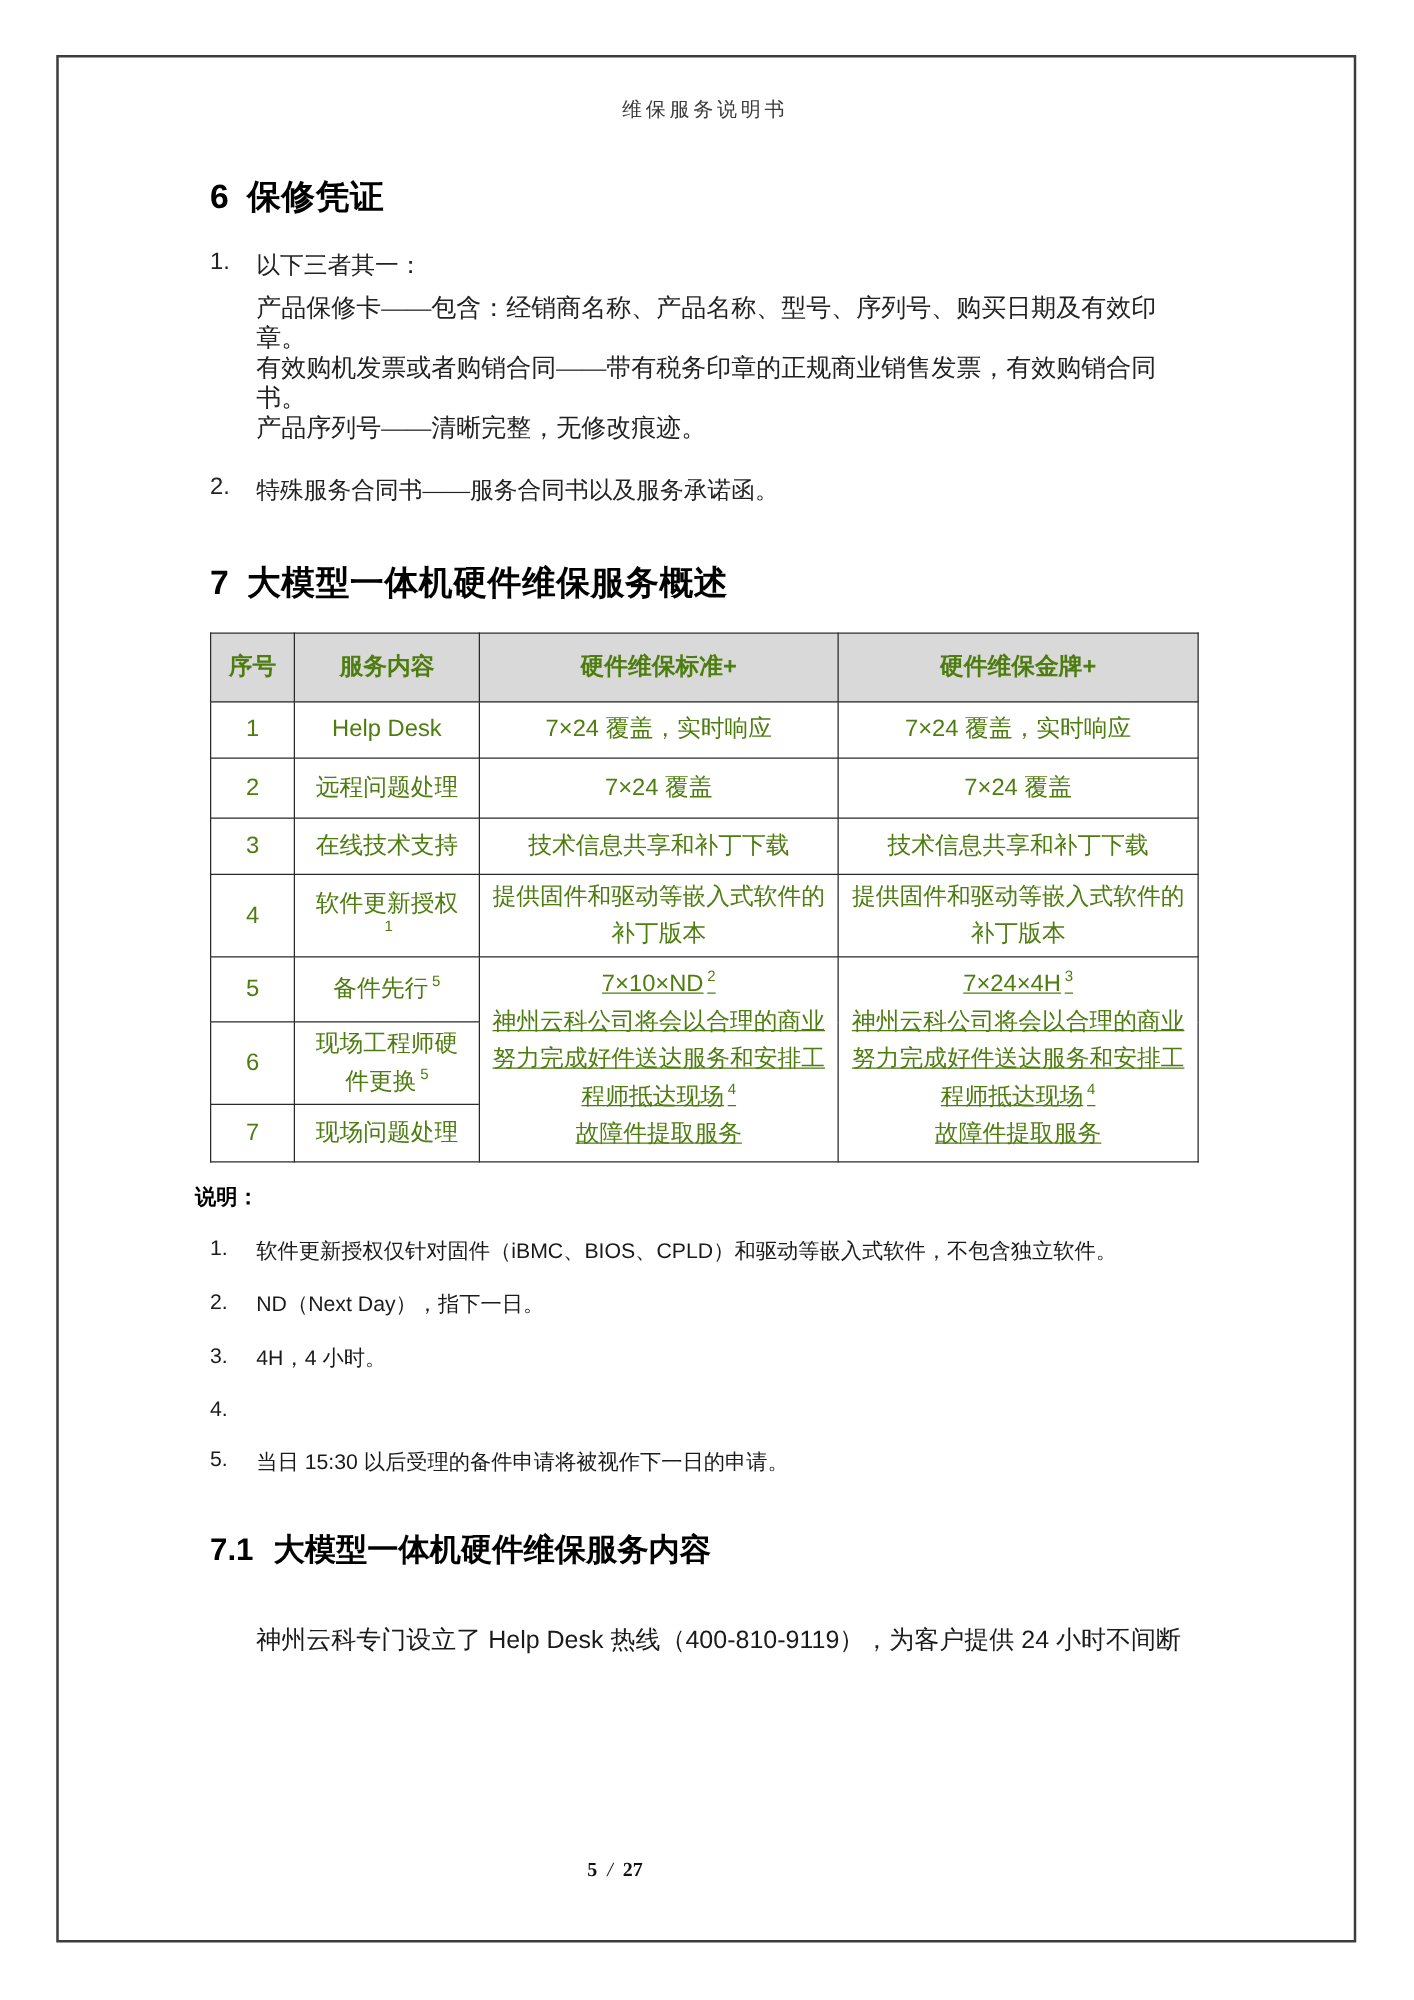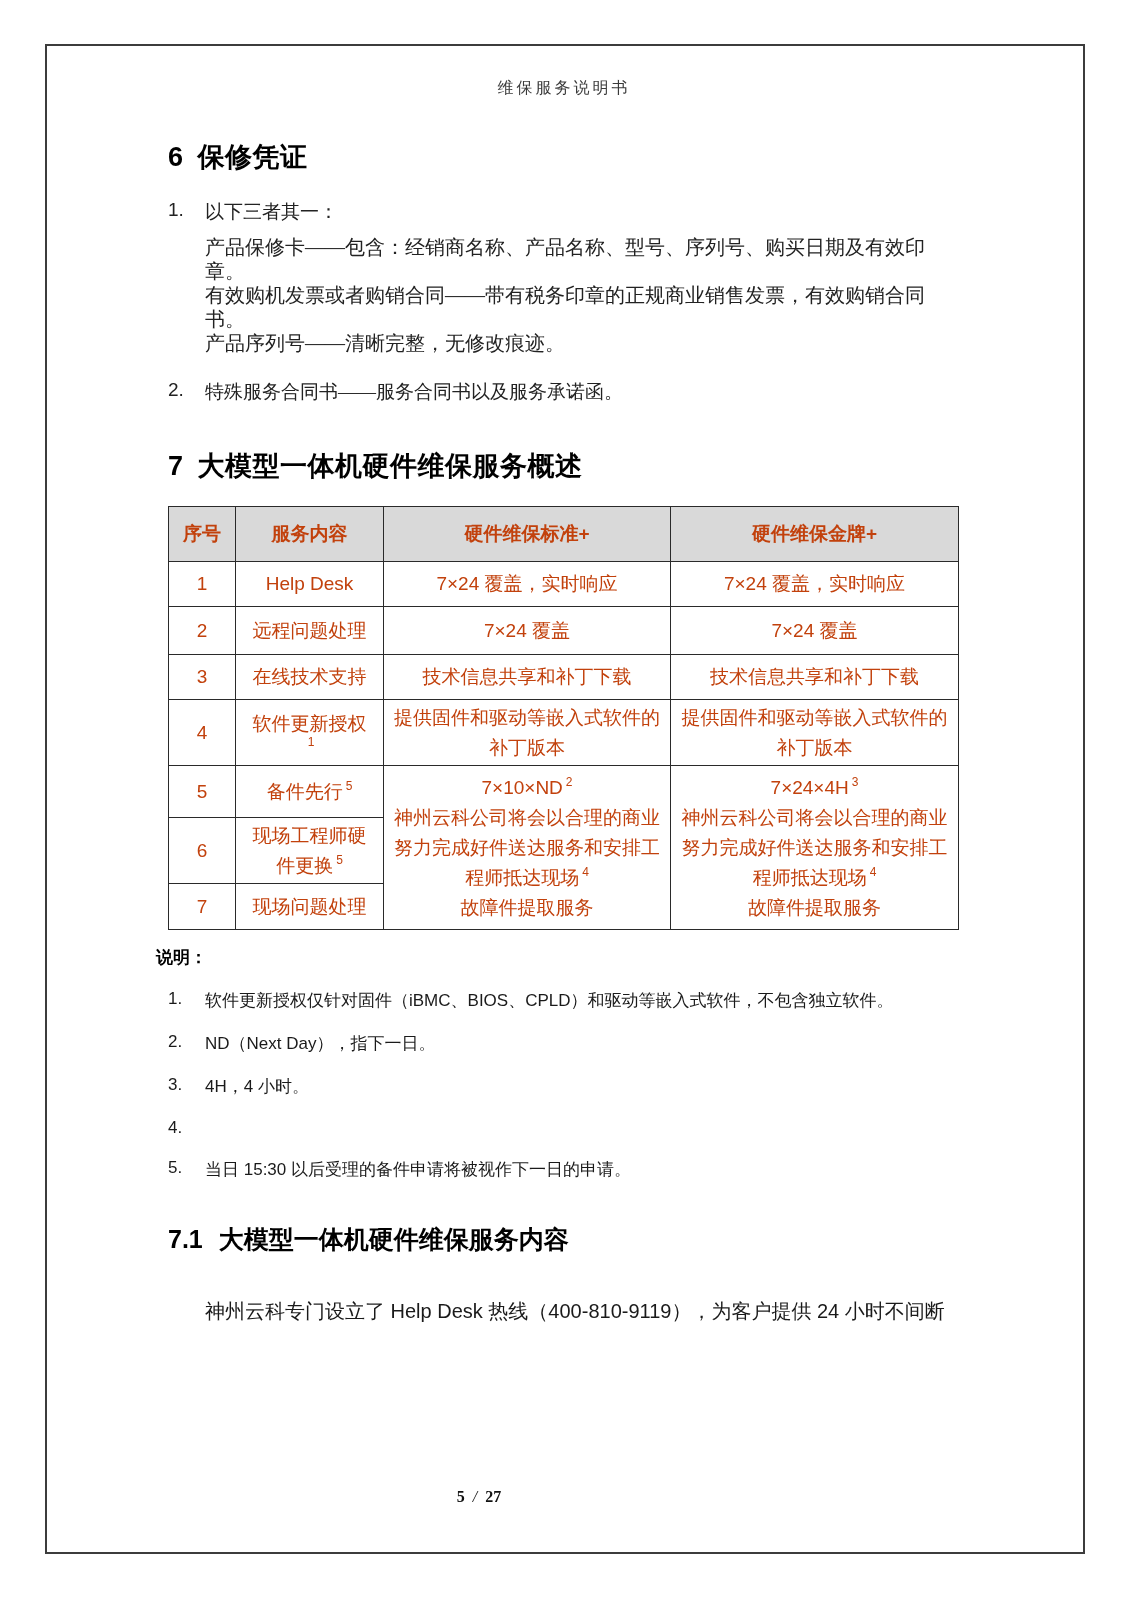--- a/index.html
+++ b/index.html
@@ -70,21 +70,21 @@
     padding-left: 37px;
     font-size: 20px;
     color: #1a1a1a;
   }
   table.svc {
     margin-top: 22px;
     border-collapse: collapse;
     width: 790px;
     table-layout: fixed;
     font-size: 19px;
-    color: #c2410c;
+    color: #4d7c0f;
   }
   table.svc th, table.svc td {
     border: 1.5px solid #2a2a2a;
     text-align: center;
     vertical-align: middle;
     padding: 2px 8px;
     line-height: 30px;
   }
   table.svc th {
     background: #d9d9d9;
@@ -96,21 +96,21 @@
   col.c-std { width: 287px; }
   col.c-gold{ width: 288px; }
   td.no-cell { text-align: left; padding-left: 12px; }
   tr.r1 td { height: 45px; }
   tr.r2 td { height: 48px; }
   tr.r3 td { height: 45px; }
   tr.r4 td { height: 66px; }
   tr.r5 td { height: 52px; }
   tr.r6 td { height: 66px; }
   tr.r7 td { height: 46px; }
-  td.merged { line-height: 34px; vertical-align: top; padding-top: 6px; }
+  td.merged { line-height: 34px; vertical-align: top; padding-top: 6px; text-decoration: underline; }
   sup.fn {
     font-size: 12px;
     vertical-align: super;
     line-height: 0;
     margin-left: 3px;
   }
   .sup-line { line-height: 18px; }
   .notes-label {
     margin-top: 16px;
     margin-left: -12px;
@@ -140,21 +140,21 @@
   }
   h3.sec711 .num { margin-right: 42px; }
   .body-p {
     margin-top: 42px;
     padding-left: 37px;
     font-size: 20px;
     color: #1a1a1a;
   }
   .footer {
     position: absolute;
-    left: 4px; top: 1488px;
+    left: 17px; top: 1488px;
     width: 950px;
     text-align: center;
     font-family: "Liberation Serif", serif;
     font-size: 16px;
     font-weight: bold;
     color: #111;
   }
   .footer .sep { font-style: italic; font-weight: normal; padding: 0 8px; }
 </style>
 </head>

